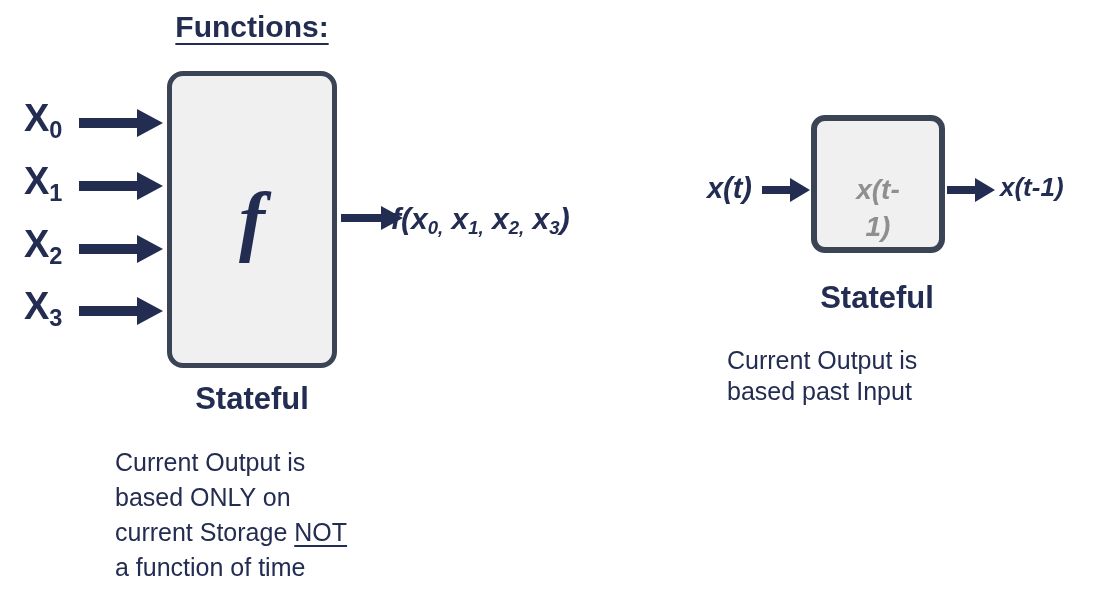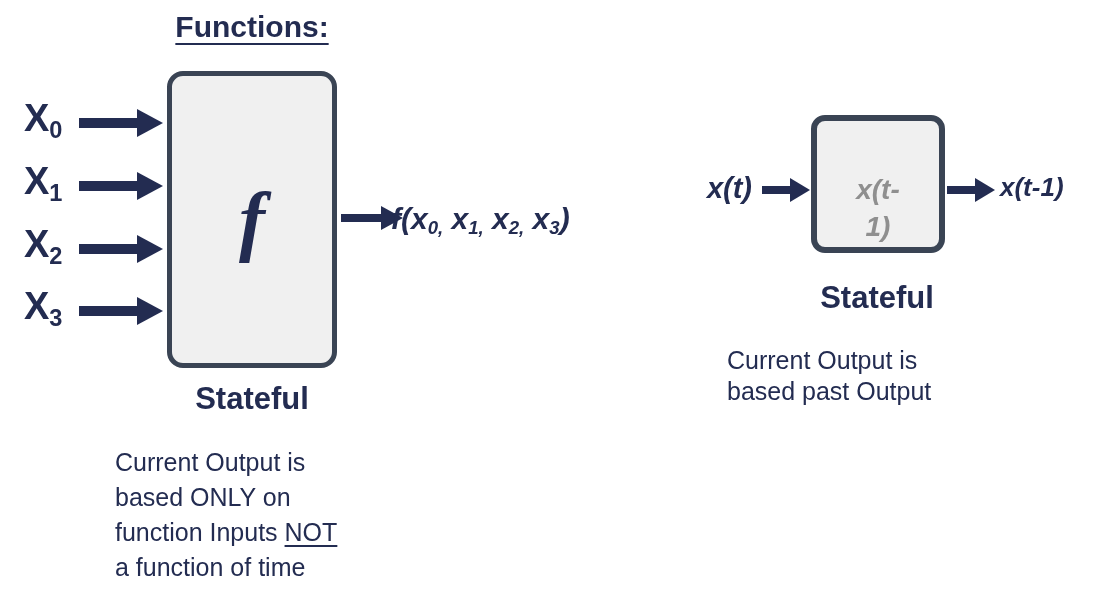--- a/index.html
+++ b/index.html
@@ -172,21 +172,21 @@
     <span class="head"></span>
   </div>
 
   <div class="abs formula output-formula"><span>f(x</span><sub>0,</sub><span> x</span><sub>1,</sub><span> x</span><sub>2,</sub><span> x</span><sub>3</sub><span>)</span></div>
 
   <div class="abs box-caption caption-left">Stateful</div>
 
   <div class="abs description desc-left">
     <div><span>Current Output is</span></div>
     <div><span>based ONLY on</span></div>
-    <div><span>function Inputs </span><span class="u">NOT</span></div>
+    <div><span>current Storage </span><span class="u">NOT</span></div>
     <div><span>a function of time</span></div>
   </div>
 
 
   <div class="abs formula xt-in-label">x(t)</div>
 
   <div class="abs arrow small-arrow arrow-in-right">
     <span class="shaft"></span>
     <span class="head"></span>
   </div>
@@ -202,16 +202,16 @@
     <span class="shaft"></span>
     <span class="head"></span>
   </div>
 
   <div class="abs formula xt-out-label">x(t-1)</div>
 
   <div class="abs box-caption caption-right">Stateful</div>
 
   <div class="abs description desc-right">
     <div>Current Output is</div>
-    <div>based past Output</div>
+    <div>based past Input</div>
   </div>
 
 </div>
 
 </body></html>

